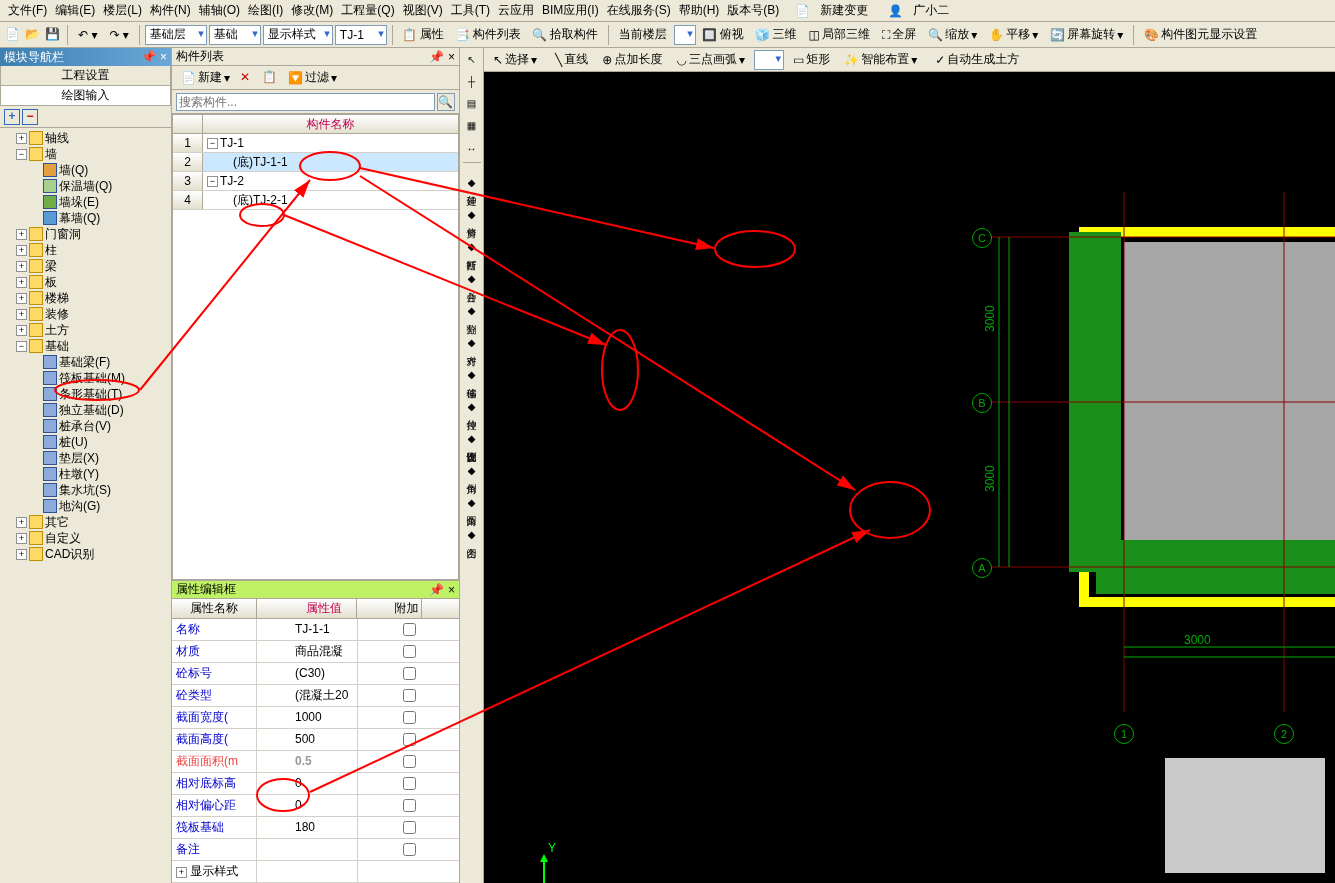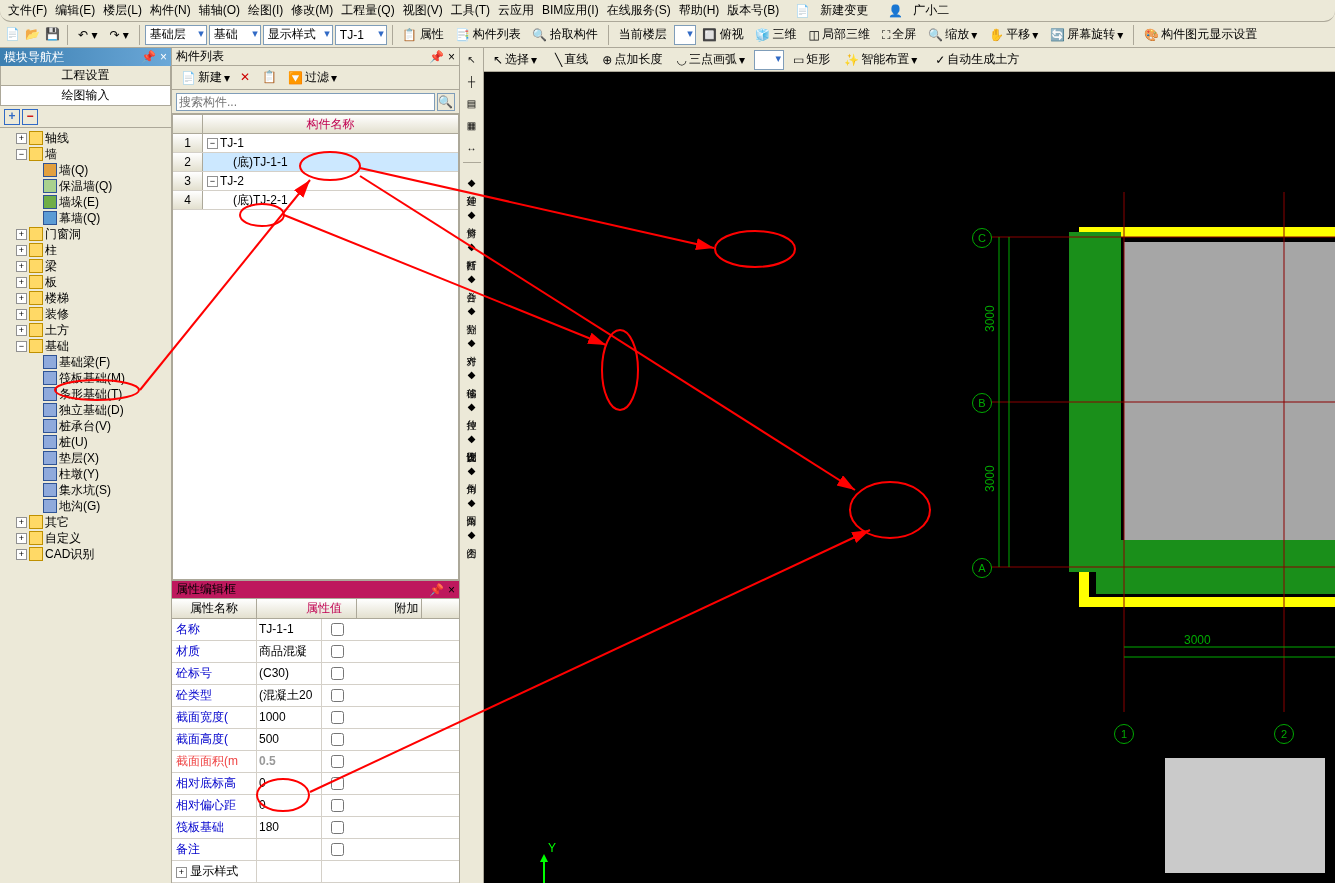--- a/index.html
+++ b/index.html
@@ -1,17 +1,17 @@
 <!DOCTYPE html>
 <html><head>
 <meta charset="utf-8">
 <style>
 * { box-sizing: border-box; margin: 0; padding: 0; font-family: "Microsoft YaHei", SimSun, Arial, sans-serif; font-size: 12px; }
 html, body { width: 1335px; height: 883px; overflow: hidden; background: #ece9d8; }
-.menubar { height: 22px; background: #ece9d8; border-bottom: 1px solid #aca899; display: flex; align-items: center; padding: 0 4px; border-radius: 11px; }
+.menubar { height: 22px; background: #ece9d8; border-bottom: 1px solid #aca899; display: flex; align-items: center; padding: 0 4px; }
 .menubar span { padding: 2px 4px; cursor: pointer; }
 .menubar .icon-btn { display: inline-flex; align-items: center; gap: 2px; margin-left: 4px; }
 .toolbar { height: 26px; background: #ece9d8; border-bottom: 1px solid #aca899; display: flex; align-items: center; padding: 0 4px; gap: 2px; }
 .toolbar .sep { width: 1px; height: 20px; background: #aca899; margin: 0 3px; }
 .tb-icon { width: 18px; height: 18px; display: inline-block; border: 1px solid transparent; }
 .dropdown { background: white; border: 1px solid #7f9db9; height: 20px; padding: 0 16px 0 4px; position: relative; display: inline-flex; align-items: center; min-width: 60px; }
 .dropdown::after { content: "▾"; position: absolute; right: 2px; top: 1px; color: #316ac5; font-size: 11px; }
 .tb-btn { display: inline-flex; align-items: center; gap: 2px; padding: 1px 4px; height: 20px; border: 1px solid transparent; cursor: pointer; }
 .main { display: flex; height: calc(100% - 48px); }
 .left-panel { width: 172px; background: #ece9d8; border-right: 1px solid #aca899; display: flex; flex-direction: column; }
@@ -41,25 +41,25 @@
 .grid-head { height: 20px; background: linear-gradient(#fff, #e3e0cf); border: 1px solid #aca899; display: flex; }
 .grid-head .rownum-h { width: 30px; border-right: 1px solid #aca899; }
 .grid-head .name-h { flex: 1; text-align: center; color: #c00050; line-height: 18px; }
 .grid-body { flex: 1; background: white; overflow: auto; border: 1px solid #aca899; border-top: none; }
 .grid-row { height: 19px; display: flex; border-bottom: 1px solid #d4d0c8; }
 .grid-row.sel { background: #cce8ff; }
 .grid-row .rownum { width: 30px; background: linear-gradient(#fff, #e3e0cf); border-right: 1px solid #aca899; text-align: center; line-height: 18px; }
 .grid-row .rowtxt { flex: 1; padding-left: 4px; display: flex; align-items: center; gap: 2px; }
 .grid-row .exp { width: 11px; height: 11px; border: 1px solid #919191; text-align: center; line-height: 9px; font-size: 9px; background: white; }
 .prop-panel { border-top: 1px solid #aca899; }
-.prop-title { height: 18px; background: #be185d; border-bottom: 1px solid #aca899; display: flex; align-items: center; justify-content: space-between; padding: 0 4px; }
+.prop-title { height: 18px; background: #bef264; border-bottom: 1px solid #aca899; display: flex; align-items: center; justify-content: space-between; padding: 0 4px; }
 .prop-grid { background: white; }
 .prop-head { height: 20px; display: flex; background: linear-gradient(#fff, #e3e0cf); border-bottom: 1px solid #aca899; gap: 35px; }
 .prop-head div { border-right: 1px solid #aca899; text-align: center; line-height: 18px; }
-.prop-row { height: 22px; display: flex; border-bottom: 1px solid #d4d0c8; }
+.prop-row { height: 22px; display: flex; border-bottom: 1px solid #d4d0c8; gap: 36px; }
 .prop-row .pname { width: 85px; padding-left: 4px; line-height: 20px; border-right: 1px solid #d4d0c8; }
 .prop-row .pval { width: 65px; padding-left: 2px; line-height: 20px; border-right: 1px solid #d4d0c8; }
 .prop-row .padd { width: 30px; text-align: center; }
 .prop-row .padd input { margin-top: 4px; }
 .prop-row.link .pname { color: #0000cc; }
 .prop-row.gray .pname { color: #ef4444; }
 .prop-row.gray .pval { color: #999; font-weight: bold; }
 .vtoolbar { width: 24px; background: #ece9d8; border-right: 1px solid #aca899; display: flex; flex-direction: column; align-items: center; padding-top: 2px; gap: 2px; }
 .vtb-btn { width: 20px; height: 20px; border: 1px solid transparent; font-size: 10px; text-align: center; line-height: 10px; cursor: pointer; display: flex; flex-direction: column; align-items: center; justify-content: center; }
 .vtb-btn.tall { height: 32px; }

